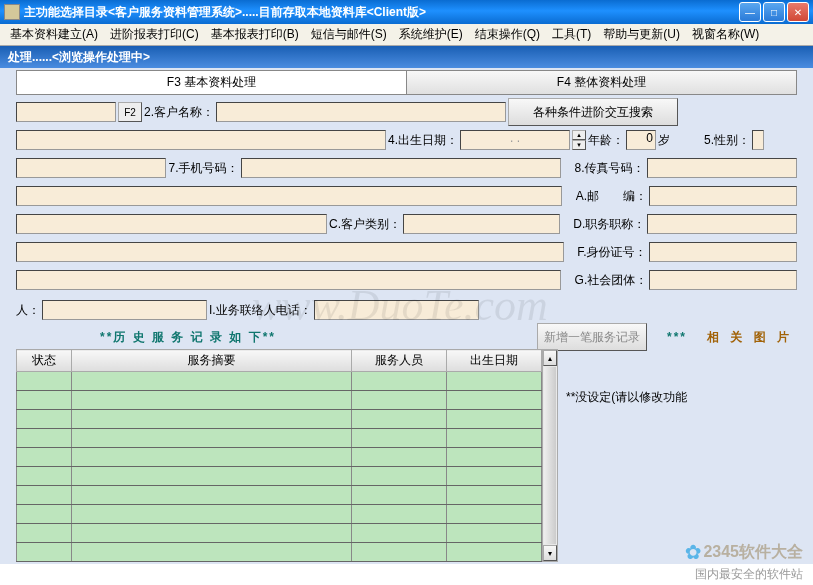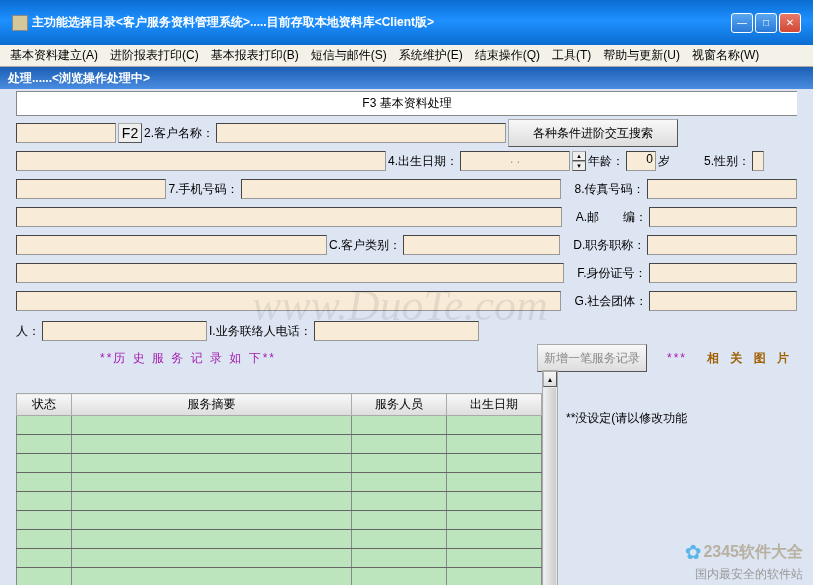--- a/index.html
+++ b/index.html
@@ -1,18 +1,18 @@
 <!DOCTYPE html>
 <html><head>
 <meta charset="utf-8">
 <style>
 * { margin: 0; padding: 0; box-sizing: border-box; font-family: "SimSun", "宋体", sans-serif; font-size: 12px; }
 body { background: #fff; width: 813px; height: 585px; overflow: hidden; position: relative; }
 
-.titlebar { height: 45px; background: linear-gradient(#0a6cd1 0%, #1e90ff 45%, #0a6cd1 100%); display: flex; align-items: center; padding: 0 12px; color: #fff; }
+.titlebar { height: 24px; background: linear-gradient(#0a6cd1 0%, #1e90ff 45%, #0a6cd1 100%); display: flex; align-items: center; padding: 0 4px; color: #fff; }
 .titlebar .icon { width: 16px; height: 16px; background: #d4c89a; border: 1px solid #888; margin-right: 4px; }
 .titlebar .title { flex: 1; font-weight: bold; font-size: 12px; }
 .winbtns { display: flex; gap: 2px; }
 .winbtn { width: 22px; height: 20px; background: linear-gradient(#5aa7f0, #2a7ad8); border: 1px solid #fff; border-radius: 3px; display: flex; align-items: center; justify-content: center; color: #fff; font-size: 10px; cursor: pointer; }
 .winbtn.close { background: linear-gradient(#e87a6b, #d14836); }
 
 .menubar { height: 22px; background: #f4f2e8; border-bottom: 1px solid #aaa; display: flex; align-items: center; padding: 0 4px; }
 .menuitem { padding: 2px 6px; cursor: pointer; }
 
 .statusbar { height: 22px; background: linear-gradient(#1a5fb4, #4a8ce0); color: #fff; display: flex; align-items: center; padding: 0 8px; font-weight: bold; }
@@ -21,36 +21,36 @@
 
 .tabs { display: flex; border-bottom: 1px solid #888; margin-bottom: 4px; }
 .tab { flex: 1; height: 24px; background: linear-gradient(#f8f8f8, #e0e0e0); border: 1px solid #888; border-bottom: none; display: flex; align-items: center; justify-content: center; cursor: pointer; }
 .tab.active { background: #fff; }
 .tab:first-child { border-right: none; }
 
 .formrow { display: flex; align-items: center; height: 26px; gap: 2px; margin-bottom: 2px; }
 .fld { height: 20px; background: #f8ecd8; border: 1px inset #999; }
 .lbl { display: inline-flex; align-items: center; white-space: nowrap; text-align: center; }
 .btn { height: 28px; background: linear-gradient(#f8f8f8, #ddd); border: 1px outset #aaa; padding: 0 6px; display: inline-flex; align-items: center; cursor: pointer; }
-.f2btn { width: 24px; height: 20px; background: #eee; border: 1px outset #aaa; font-size: 14px; display: flex; align-items: center; justify-content: center; cursor: pointer; }
+.f2btn { width: 24px; height: 20px; background: #eee; border: 1px outset #aaa; font-size: 10px; display: flex; align-items: center; justify-content: center; cursor: pointer; }
 
 .spin { display: flex; flex-direction: column; width: 14px; height: 20px; }
 .spin div { flex: 1; background: #eee; border: 1px outset #aaa; font-size: 7px; display: flex; align-items: center; justify-content: center; cursor: pointer; }
 
 .watermark { position: absolute; top: 280px; left: 252px; font-size: 44px; color: rgba(0,0,0,0.08); font-style: italic; font-family: Georgia, serif; pointer-events: none; z-index: 10; }
 
 .sectionhdr { display: flex; align-items: center; height: 24px; padding: 0 4px; }
-.redtxt { color: #a21caf; font-weight: normal; letter-spacing: 2px; }
+.redtxt { color: #0f766e; font-weight: bold; letter-spacing: 2px; }
 .redtxt2 { color: #a16207; font-weight: bold; letter-spacing: 4px; }
 
 .tablearea { display: flex; }
 .grid { border: 1px solid #888; }
 .grid th { background: linear-gradient(#f8f8f8, #ddd); border: 1px solid #aaa; height: 22px; font-weight: normal; padding: 0 4px; }
 .grid td { background: #bde5bd; border-right: 1px solid #888; border-bottom: 1px solid #666; height: 19px; }
-.grid { border-collapse: collapse; margin-top: 23px; }
+.grid { border-collapse: collapse; }
 .scrollv { width: 16px; background: #e8e8e8; border: 1px solid #aaa; display: flex; flex-direction: column; }
 .scrollv .sbtn { height: 16px; background: linear-gradient(#f8f8f8, #ddd); border: 1px outset #aaa; font-size: 8px; display: flex; align-items: center; justify-content: center; cursor: pointer; }
 .scrollv .sthumb { flex: 1; background: linear-gradient(90deg, #eee, #ccc); margin: 1px; }
 
 .imgpanel { flex: 1; padding: 40px 4px 4px 8px; }
 .nosettxt { color: #000; font-size: 12px; }
 
 .footer { position: absolute; bottom: 2px; right: 10px; display: flex; flex-direction: column; align-items: flex-end; color: #999; font-size: 11px; pointer-events: none; }
 .footer .logo { height: 28px; display: flex; align-items: center; gap: 2px; }
 .footer .logotxt { font-size: 16px; font-weight: bold; color: #b8b0a0; }
@@ -80,20 +80,21 @@
   <div class="menuitem">视窗名称(W)</div>
 </div>
 
 <div class="statusbar">
   <span>处理......&lt;浏览操作处理中&gt;</span>
 </div>
 
 <div class="formarea">
   <div class="tabs">
     <div class="tab active">F3 基本资料处理</div>
+    <div class="tab">F4 整体资料处理</div>
   </div>
 
   <div class="formrow">
     <div class="fld" style="width:100px"></div>
     <div class="f2btn">F2</div>
     <span class="lbl">2.客户名称：</span>
     <div class="fld" style="width:290px"></div>
     <div class="btn" style="width:170px;justify-content:center">各种条件进阶交互搜索</div>
   </div>
 

